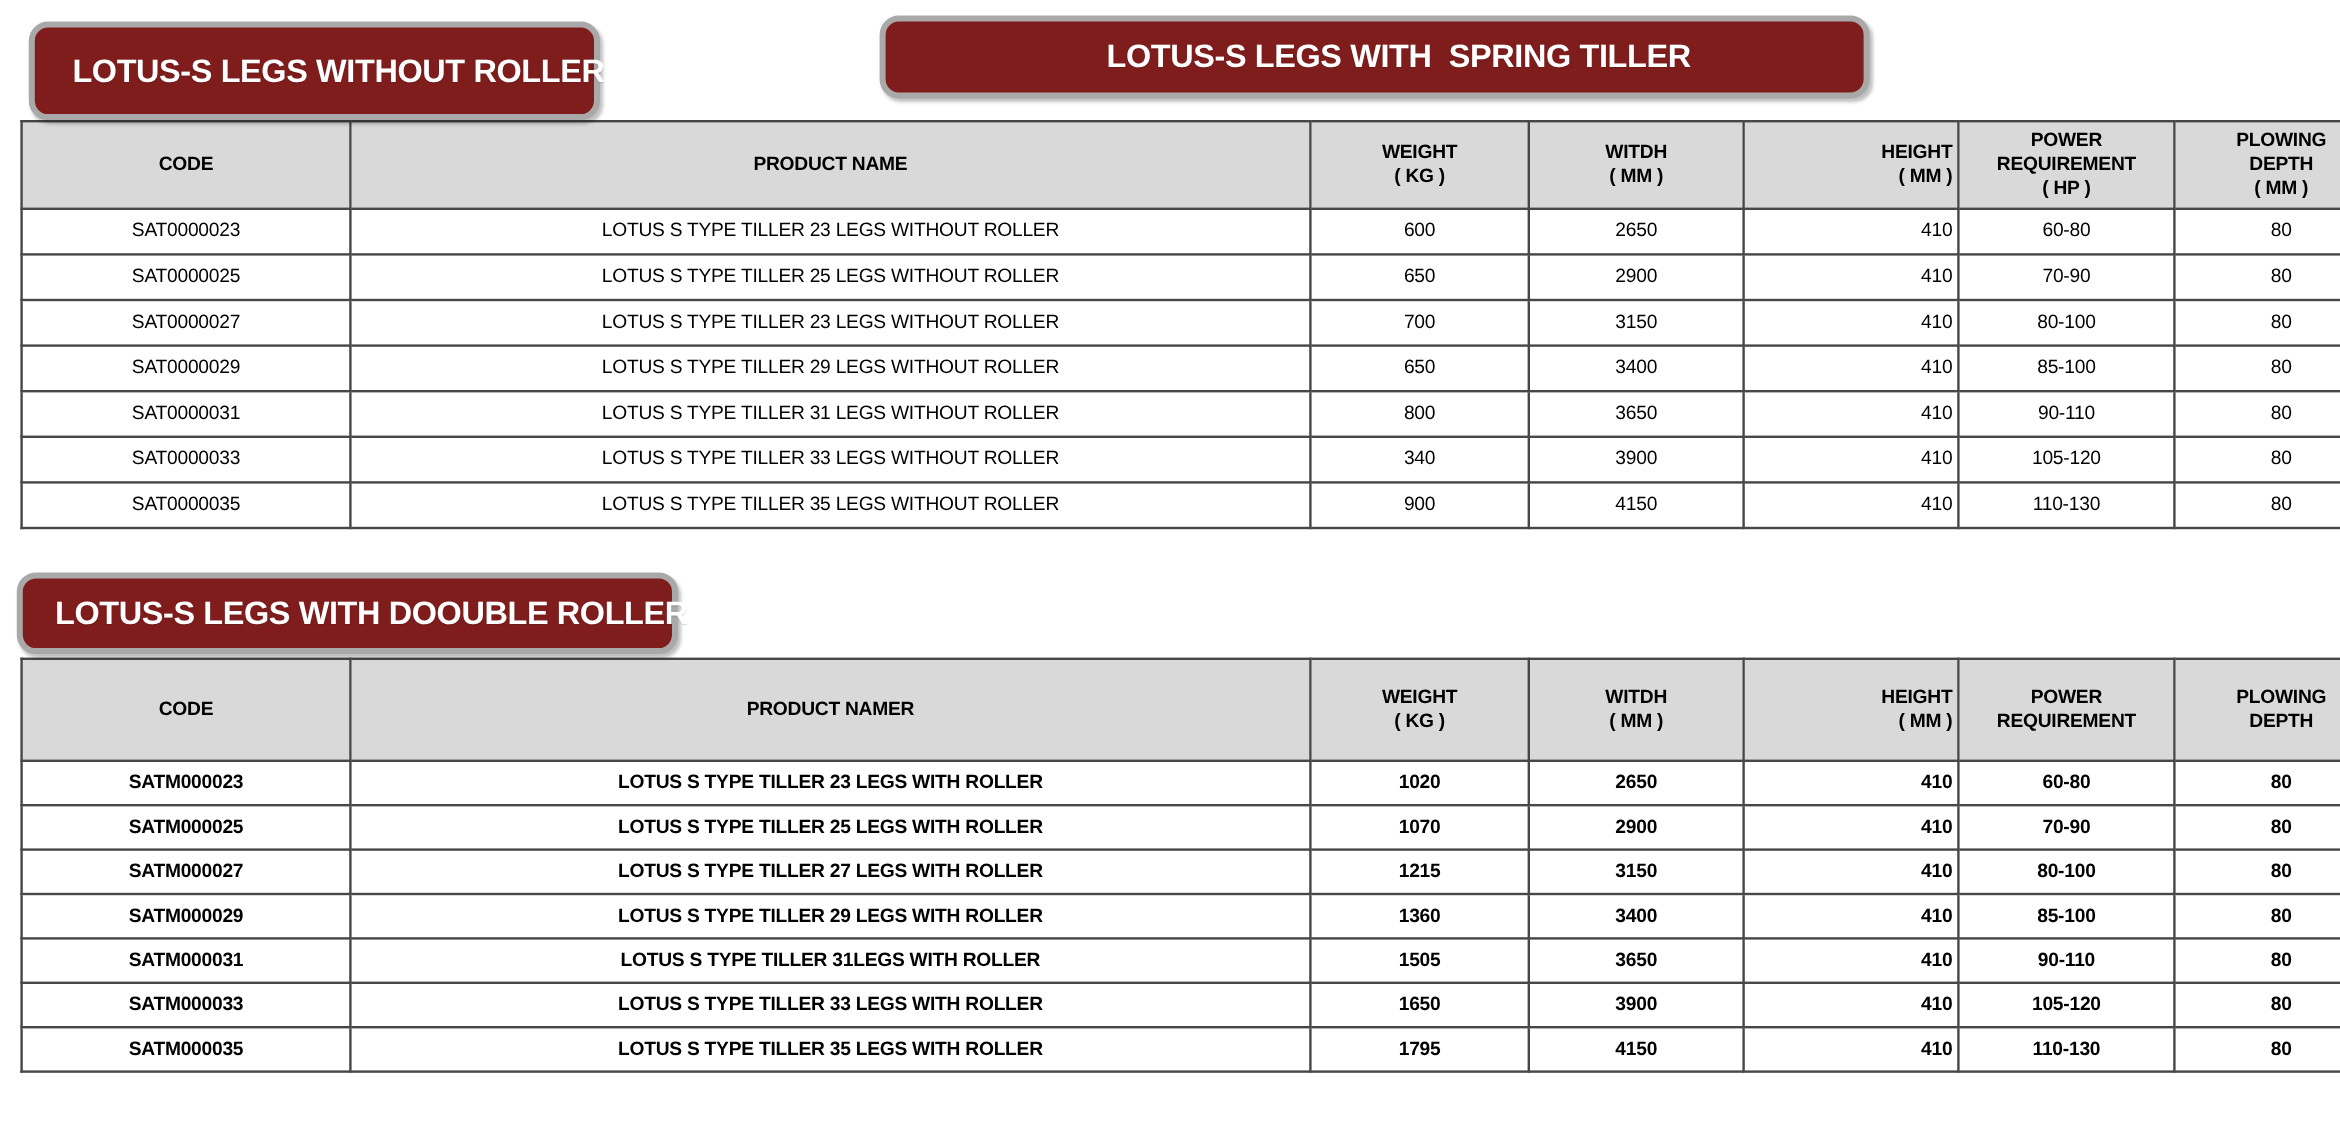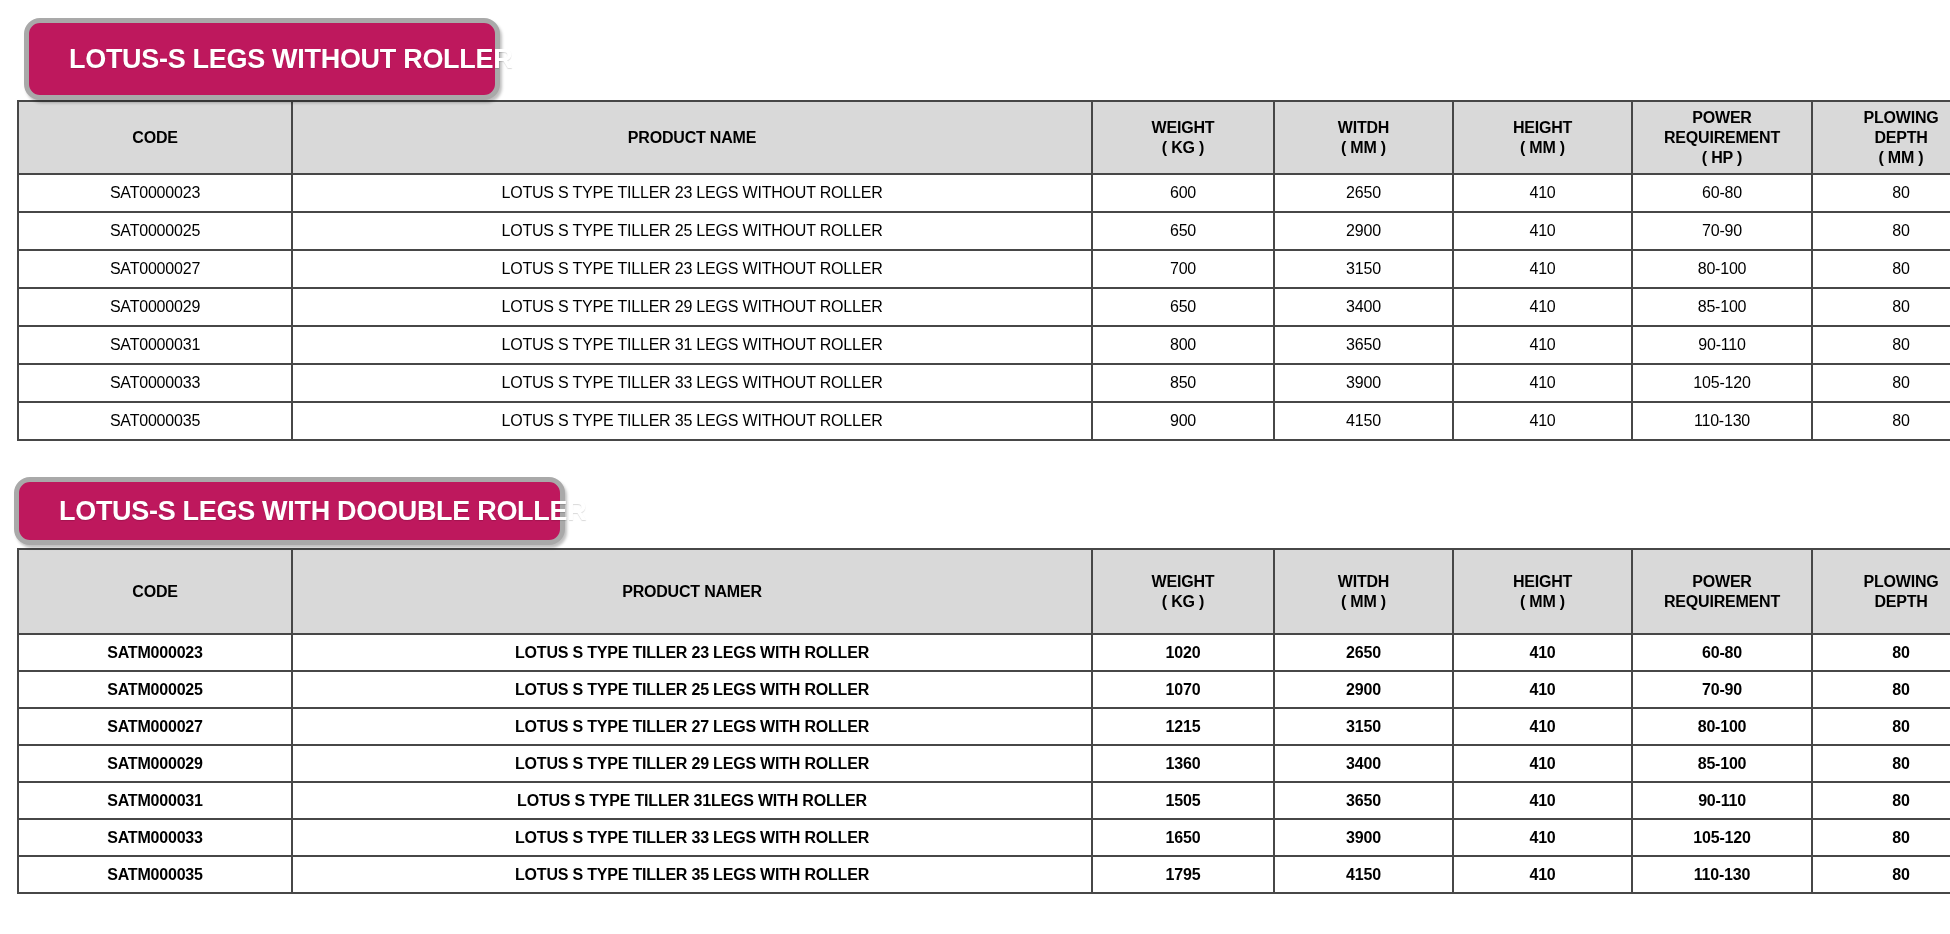--- a/index.html
+++ b/index.html
@@ -13,26 +13,27 @@
     position: relative;
     width: 1950px;
     height: 934px;
     background: #ffffff;
     overflow: hidden;
   }
   
   .badge {
     position: absolute;
     box-sizing: border-box;
-    background: #be185d;
+    background: #7f1d1d;
     border: 5px solid #a9a9a9;
     border-radius: 16px;
     box-shadow: 2px 3px 3px rgba(0,0,0,0.25);
     display: flex;
     align-items: center;
+    justify-content: center;
     z-index: 2;
     padding-left: 40px;
   }
   .badge span {
     color: #ffffff;
     font-weight: 700;
     font-size: 27px;
     letter-spacing: -0.3px;
     white-space: pre;
     text-shadow: 0 1px 1px rgba(0,0,0,0.15);
@@ -75,33 +76,36 @@
   }
   .table1 th { height: 71px; }
   .table1 td { height: 36px; }
   .table2 th { height: 83px; }
   .table2 td { height: 35px; font-weight: bold; }
   
   .spec-table th:nth-child(1), .spec-table td:nth-child(1) { width: 264px; }
   .spec-table th:nth-child(2), .spec-table td:nth-child(2) { width: 790px; }
   .spec-table th:nth-child(3), .spec-table td:nth-child(3) { width: 172px; }
   .spec-table th:nth-child(4), .spec-table td:nth-child(4) { width: 169px; }
-  .spec-table th:nth-child(5), .spec-table td:nth-child(5) { width: 169px; }
+  .spec-table th:nth-child(5), .spec-table td:nth-child(5) { width: 169px; text-align: right; }
   .spec-table th:nth-child(6), .spec-table td:nth-child(6) { width: 170px; }
   .spec-table th:nth-child(7), .spec-table td:nth-child(7) { width: 168px; }
 </style>
 </head>
 <body>
 
 <div class="page">
 
   <div class="badge badge1">
     <span>LOTUS-S LEGS WITHOUT ROLLER</span>
   </div>
 
+  <div class="badge badge2">
+    <span>LOTUS-S LEGS WITH  SPRING TILLER</span>
+  </div>
 
   <table class="spec-table table1">
       <thead>
         <tr>
           <th>CODE</th>
           <th>PRODUCT NAME</th>
           <th>WEIGHT
 ( KG )</th>
           <th>WITDH
 ( MM )</th>
@@ -157,21 +161,21 @@
           <td>LOTUS S TYPE TILLER 31 LEGS WITHOUT ROLLER</td>
           <td>800</td>
           <td>3650</td>
           <td>410</td>
           <td>90-110</td>
           <td>80</td>
         </tr>
         <tr>
           <td>SAT0000033</td>
           <td>LOTUS S TYPE TILLER 33 LEGS WITHOUT ROLLER</td>
-          <td>850</td>
+          <td>340</td>
           <td>3900</td>
           <td>410</td>
           <td>105-120</td>
           <td>80</td>
         </tr>
         <tr>
           <td>SAT0000035</td>
           <td>LOTUS S TYPE TILLER 35 LEGS WITHOUT ROLLER</td>
           <td>900</td>
           <td>4150</td>

